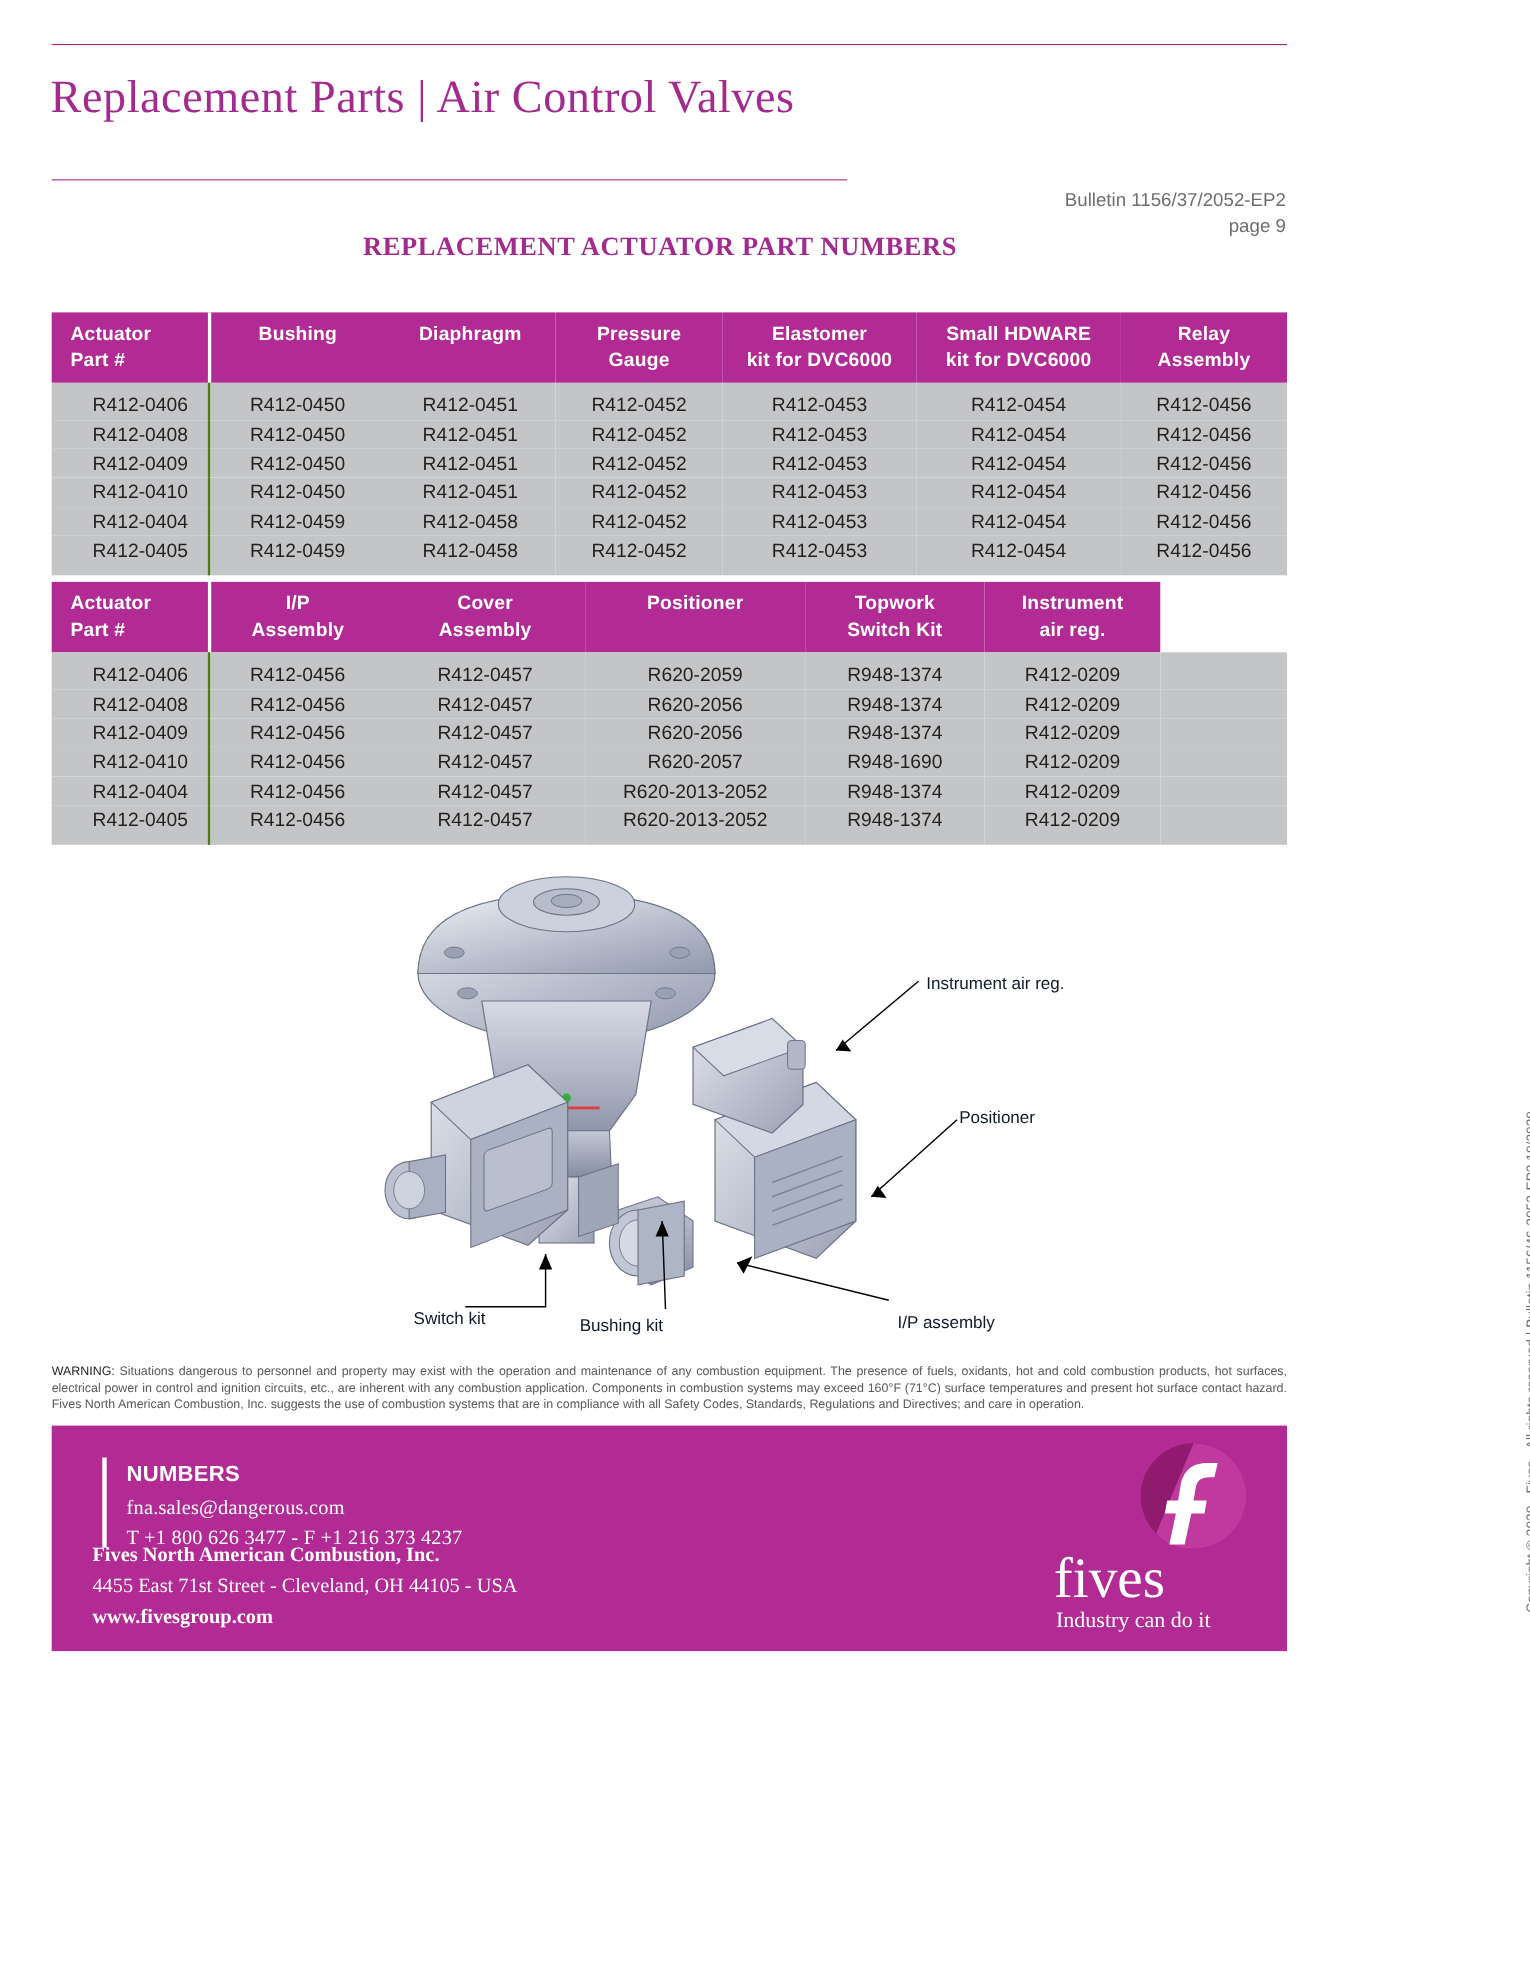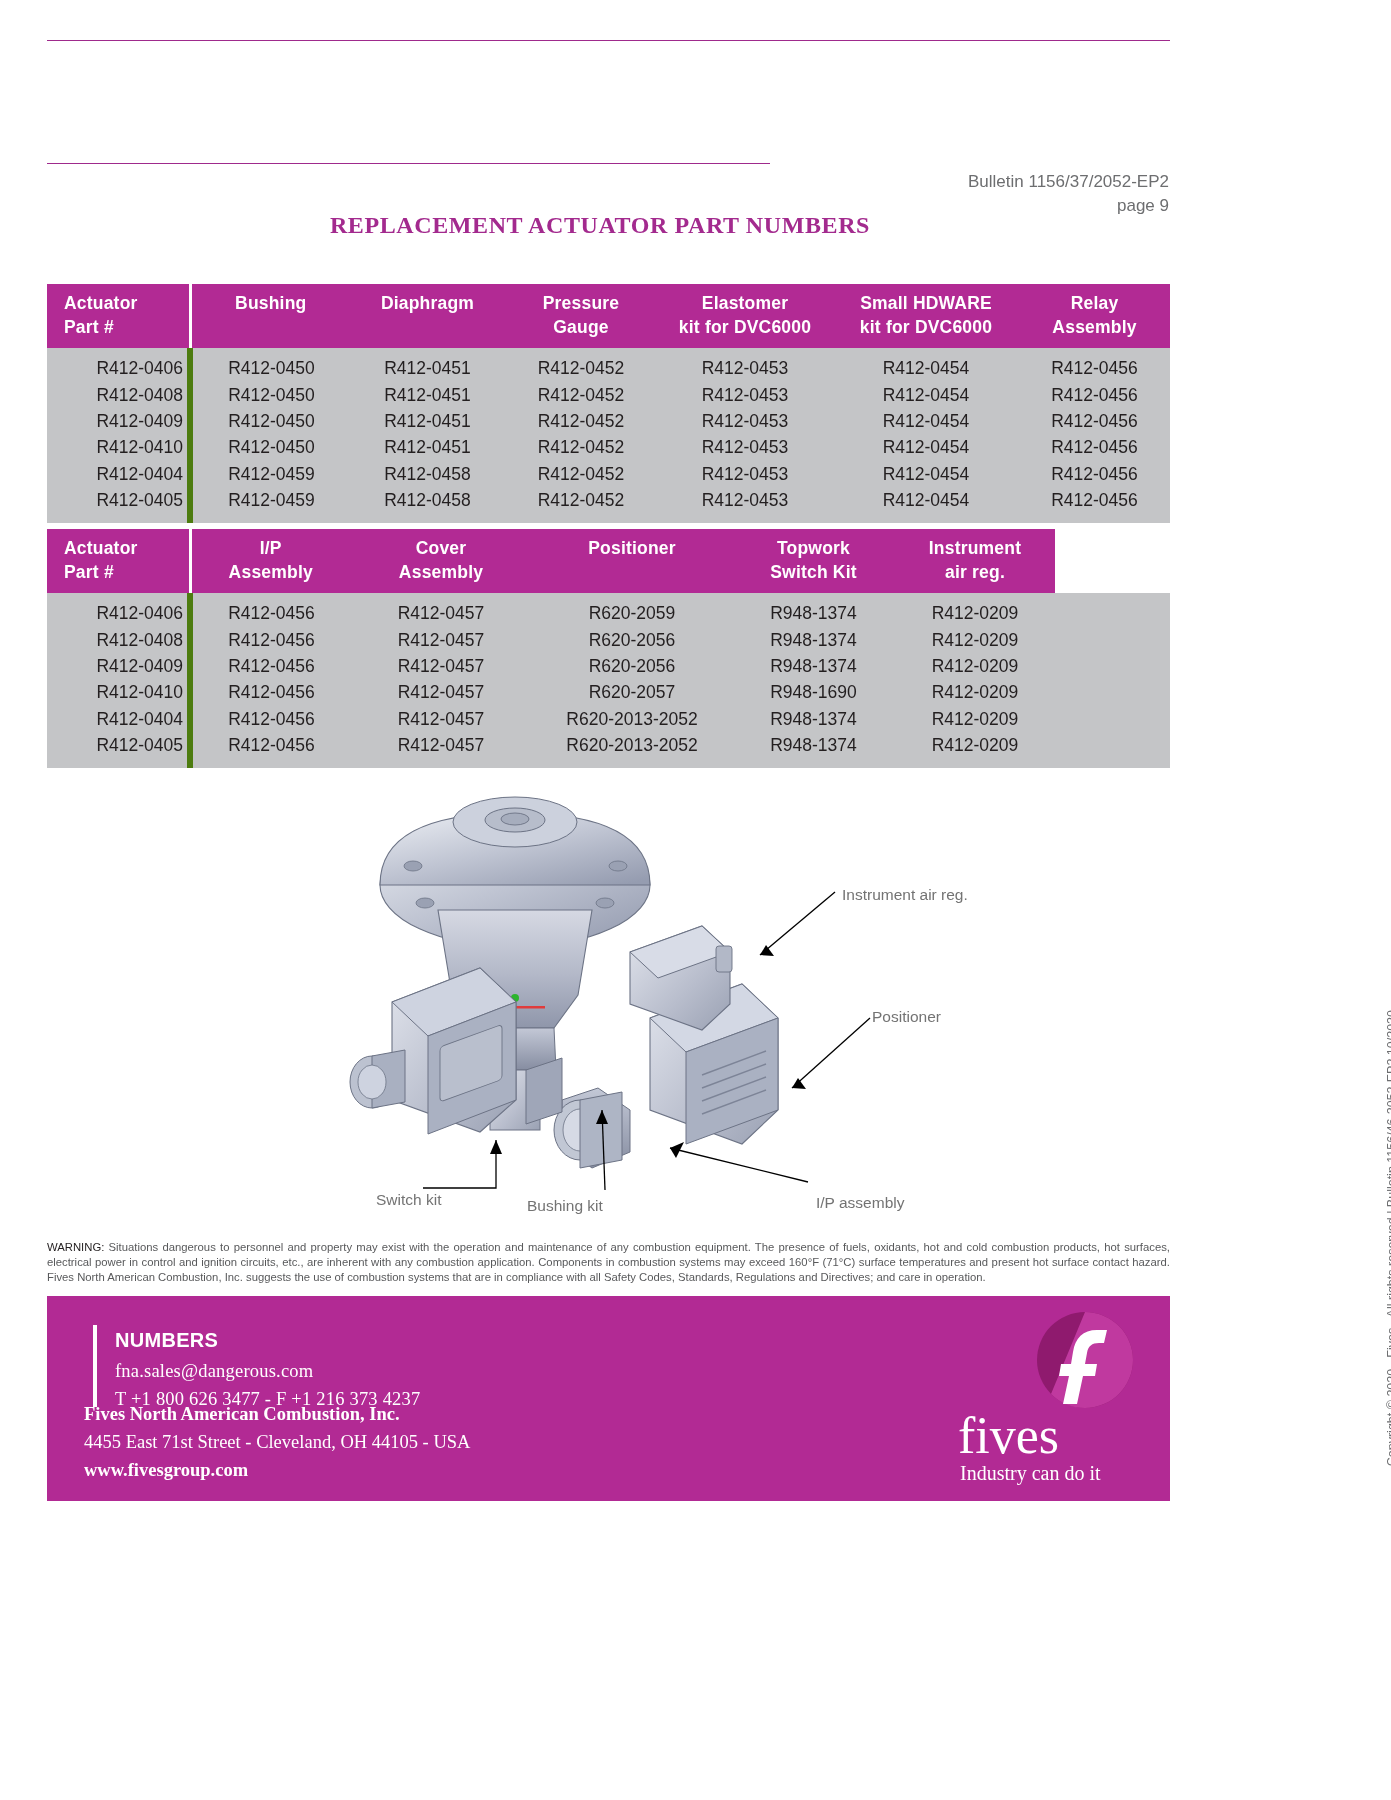--- a/index.html
+++ b/index.html
@@ -100,42 +100,42 @@
   .tbl tbody td {
     background: #c4c5c7;
     color: #231f20;
     font-size: 17.5px;
     text-align: center;
     padding: 2px 4px;
     height: 26px;
     line-height: 1.28;
   }
   .tbl tbody td.col-first {
-    text-align: right;
+    text-align: center;
     padding-left: 23px;
-    border-right: 6px solid #4d7c0f;
+    border-right: 2px solid #4d7c0f;
   }
   .tbl tbody td.col-blank {
     background: #c4c5c7;
   }
   .tbl tbody tr.pad-top td { padding-top: 9px; }
   .tbl tbody tr.pad-bot td { padding-bottom: 11px; }
 
   
   .diagram {
     position: absolute;
     left: 330px; top: 770px;
     width: 700px; height: 460px;
   }
   .diagram svg { display: block; }
 
   .callout {
     position: absolute;
     font-size: 15.5px;
-    color: #737373;
+    color: #0f172a;
     white-space: nowrap;
   }
   #callout-air   { left: 842px; top: 886px; }
   #callout-pos   { left: 872px; top: 1008px; }
   #callout-ip    { left: 816px; top: 1194px; }
   #callout-hw    { left: 527px; top: 1197px; }
   #callout-sw    { left: 376px; top: 1191px; }
 
   
   .warning {
@@ -231,20 +231,21 @@
     white-space: nowrap;
   }
 </style>
 </head>
 <body>
 
 <div class="page">
 
   <div class="hdr-rule-top"></div>
 
+  <div class="page-title">Replacement Parts | Air Control Valves</div>
 
   <div class="hdr-rule-bottom"></div>
 
   <div class="bulletin">
     <div>Bulletin 1156/37/2052-EP2</div>
     <div>page 9</div>
   </div>
 
   <div class="section-title">REPLACEMENT ACTUATOR PART NUMBERS</div>
 

